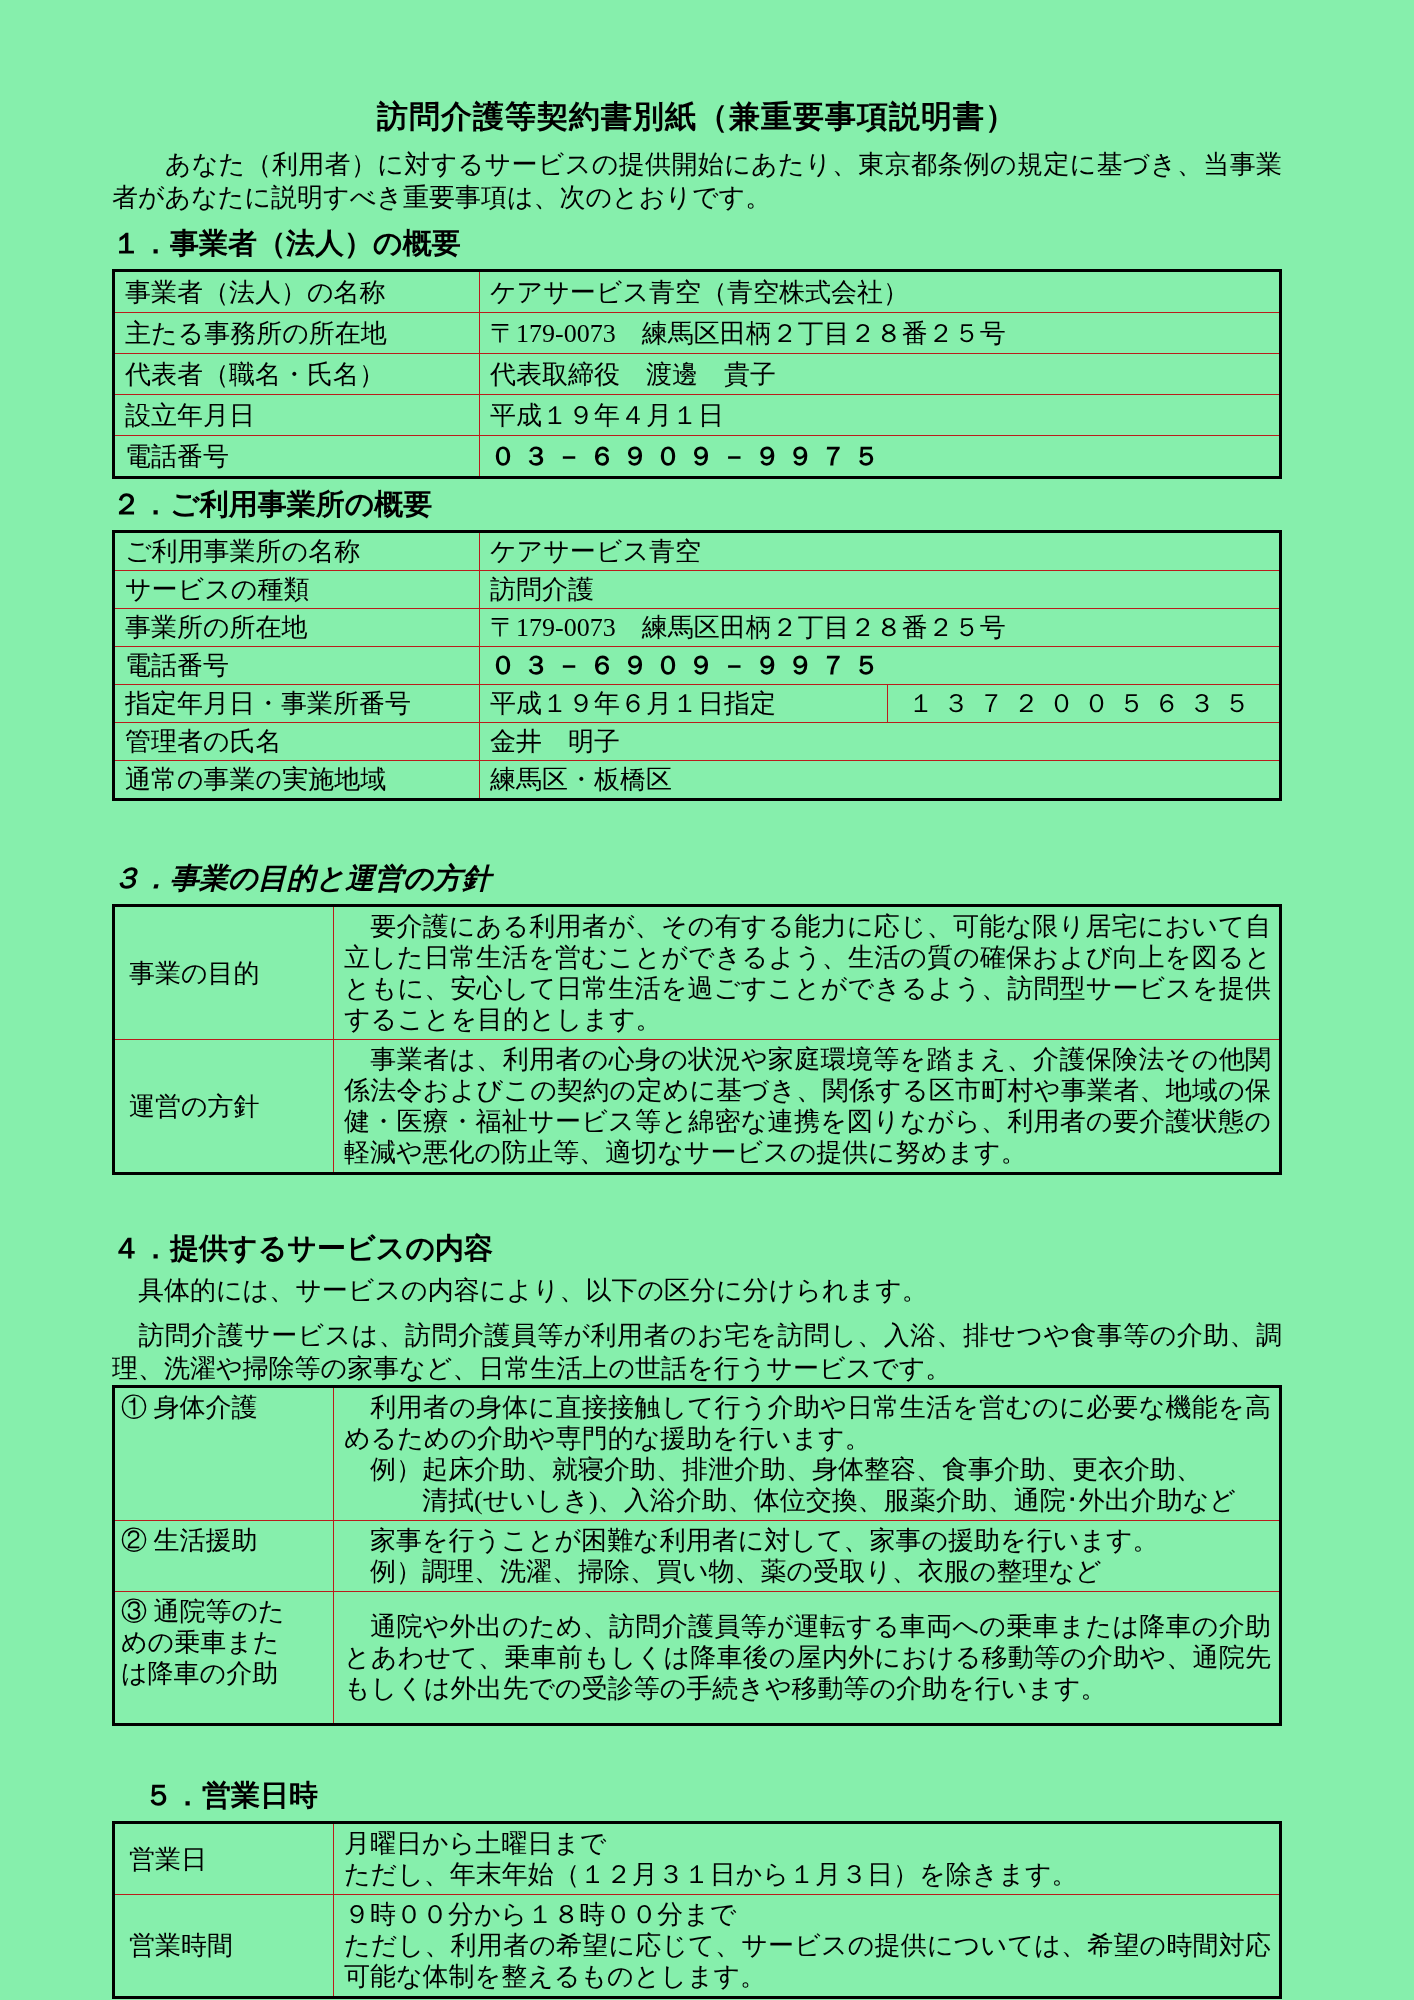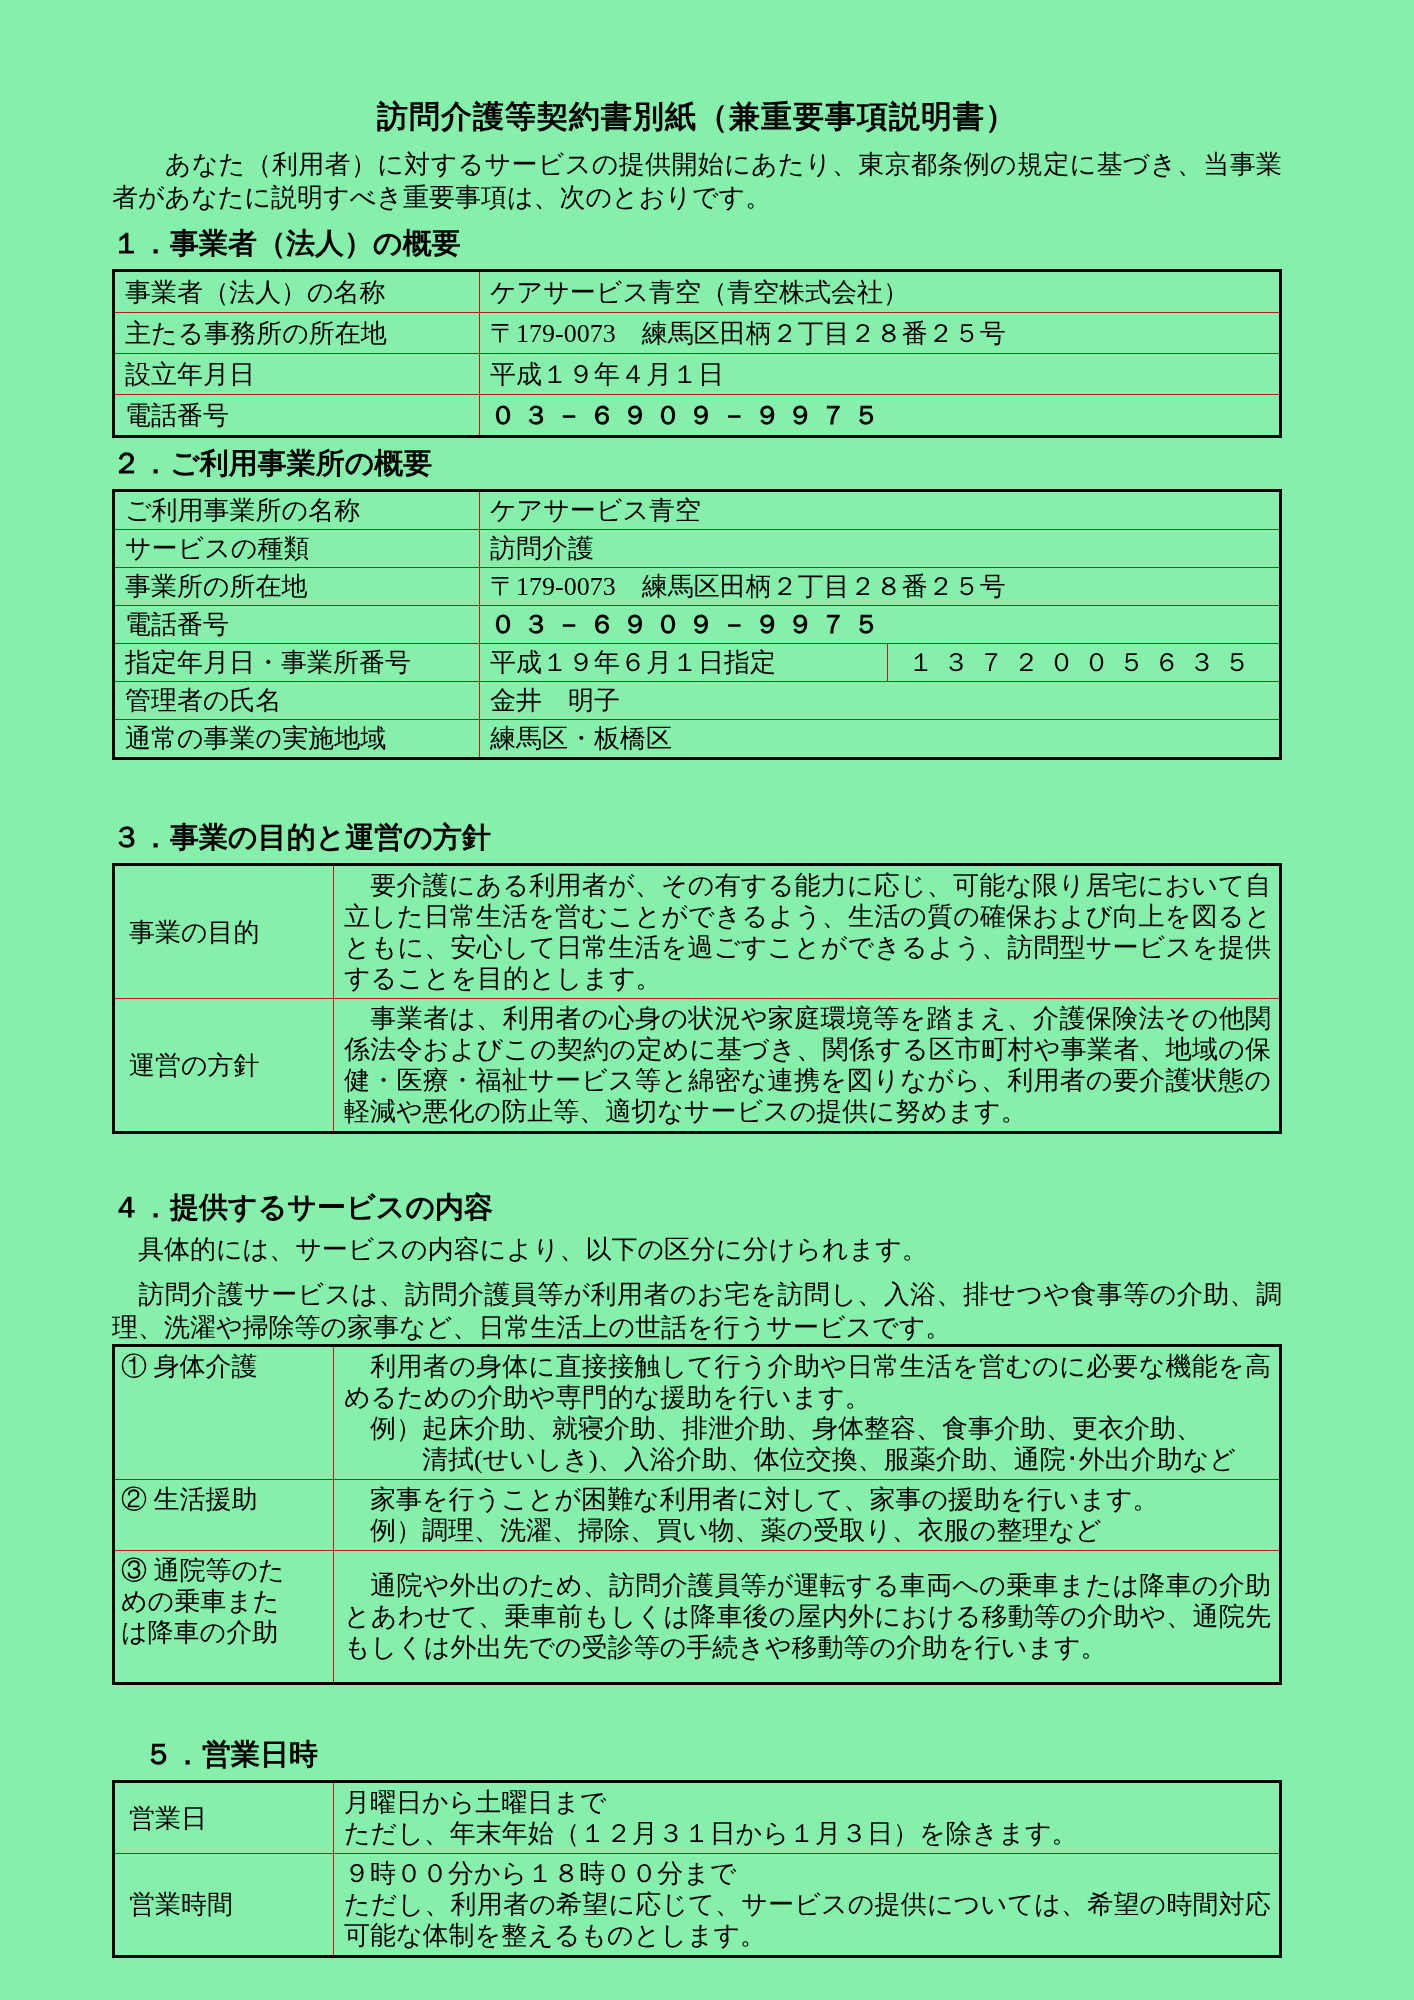--- a/index.html
+++ b/index.html
@@ -20,21 +20,21 @@
     text-align:center;margin:0 0 10px 0;letter-spacing:1px;
   }
   .intro{
     margin:0 0 10px 0;line-height:33px;text-align:justify;white-space:pre-line;
   }
   .sec-h{
     font-family:"Liberation Sans","DejaVu Sans",sans-serif;
     font-weight:bold;font-size:29px;margin:4px 0 5px 0;
   }
   .gap-a{margin-top:6px;}
-  .gap-b{margin-top:58px;}
+  .gap-b{margin-top:58px;font-style:italic;}
   .gap-c{margin-top:54px;}
   .gap-d{margin-top:50px;margin-left:32px;}
 
   table{
     width:100%;border-collapse:collapse;table-layout:fixed;
     border:3px solid #000;margin:0 0 4px 0;
   }
   td,th{
     border:1px solid #b91c1c;
     font-weight:normal;
@@ -76,20 +76,24 @@
       <tbody>
           <tr>
         <td class="lbl">事業者（法人）の名称</td>
         <td class="val">ケアサービス青空（青空株式会社）</td>
       </tr>
       <tr>
         <td class="lbl">主たる事務所の所在地</td>
         <td class="val">〒179-0073　練馬区田柄２丁目２８番２５号</td>
       </tr>
       <tr>
+        <td class="lbl">代表者（職名・氏名）</td>
+        <td class="val">代表取締役　渡邊　貴子</td>
+      </tr>
+      <tr>
         <td class="lbl">設立年月日</td>
         <td class="val">平成１９年４月１日</td>
       </tr>
       <tr>
         <td class="lbl">電話番号</td>
         <td class="val spread">０３－６９０９－９９７５</td>
       </tr>
     </tbody>
       </table>
 

